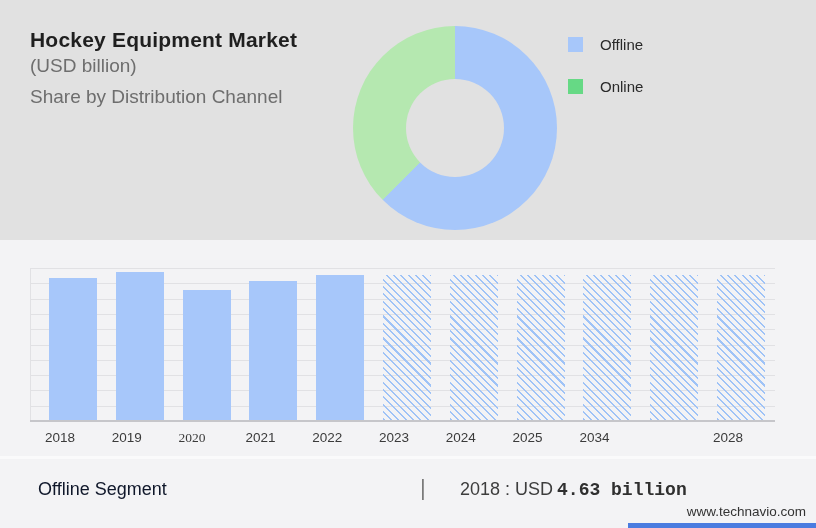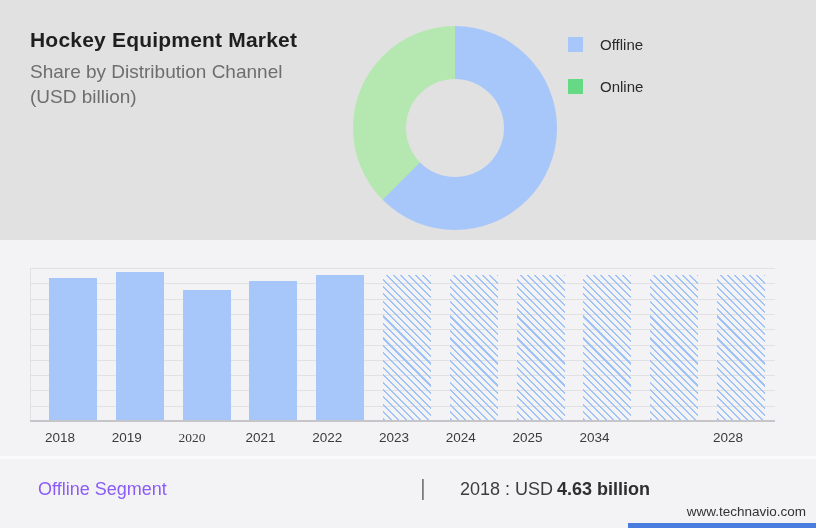--- a/index.html
+++ b/index.html
@@ -46,37 +46,37 @@
       rgba(255,255,255,0) 1.5px, rgba(255,255,255,0) 5.2px);
   }
   .xlab{
     position:absolute;top:190px;width:56px;
     font-size:13.5px;color:#3b3b3b;
   }
   .footer{
     position:absolute;left:0;top:456px;width:816px;height:72px;
     background:var(--chart-bg,#f3f3f5);border-top:3px solid #fafafb;box-sizing:border-box;
   }
-  .segment-label{position:absolute;left:38px;top:20px;font-size:18px;color:#8b5cf6;}
+  .segment-label{position:absolute;left:38px;top:20px;font-size:18px;color:#0f172a;}
   .divider{position:absolute;left:420px;top:16px;font-size:22px;color:#7a7a7a;font-weight:300;}
   .stat{position:absolute;left:460px;top:20px;font-size:18px;color:#3d3d3d;}
-  .stat .bold{font-weight:bold;color:#2f2f2f;margin-left:4px;}
+  .stat .bold{font-weight:bold;color:#2f2f2f;margin-left:4px;font-family:Liberation Mono, monospace;}
   .site{position:absolute;right:10px;top:45px;font-size:13.5px;color:#333;text-decoration:none;}
   .accent{position:absolute;right:0;bottom:0;width:188px;height:5px;background:var(--accent,#4a7ce0);}
 </style>
 </head>
 <body>
 
 <div>
 
   <section class="top">
     <div class="titles">
       <h1>Hockey Equipment Market</h1>
+      <p class="sub l2">(USD billion)</p>
       <p class="sub">Share by Distribution Channel</p>
-      <p class="sub l2">(USD billion)</p>
     </div>
 
     <div class="donut" style="background: conic-gradient(rgb(167, 199, 250) 0deg, rgb(167, 199, 250) 62.5%, rgb(181, 232, 176) 62.5%, rgb(181, 232, 176) 100%);">
       <div class="hole"></div>
     </div>
 
     <div class="legend">
       <div class="legend-row">
         <span class="swatch" style="background: rgb(167, 199, 250);"></span>
         <span class="legend-label">Offline</span>

